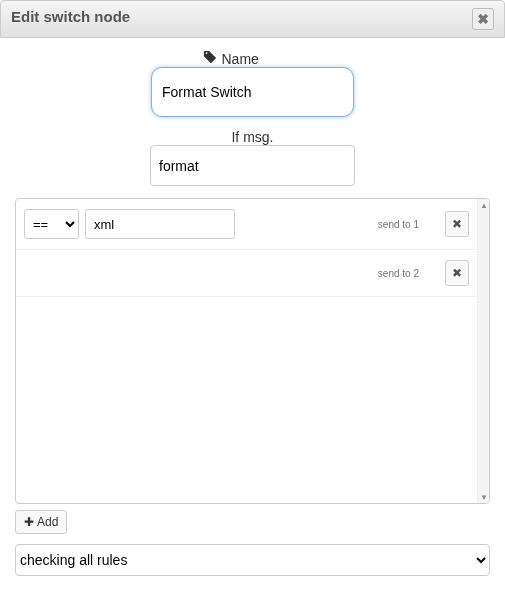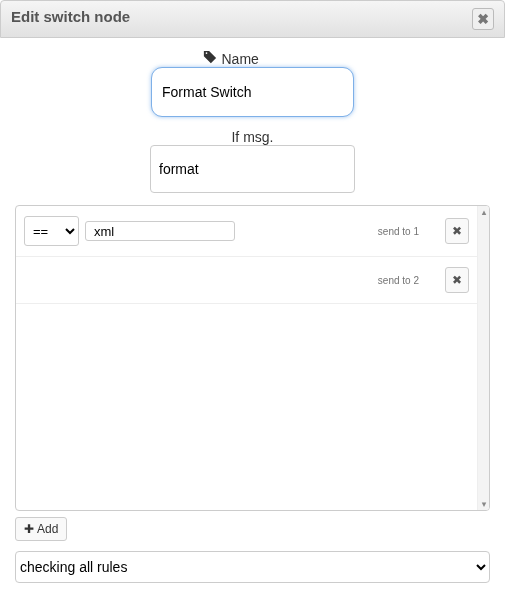--- a/index.html
+++ b/index.html
@@ -61,21 +61,21 @@
     flex: 1;
     height: 34px;
     border: 1px solid #7eb0e8;
     border-radius: 11px;
     padding: 16px 10px;
     font-size: 14px;
     outline: none;
     box-shadow: 0 0 4px rgba(100,160,230,0.6);
   }
   .ifmsg-input {
-    height: 48px;
+    height: 41px;
     width: 205px;
     border: 1px solid #ccc;
     border-radius: 4px;
     padding: 0 8px;
     font-size: 14px;
     outline: none;
   }
   .rules-box {
     border: 1px solid #ccc;
     border-radius: 4px;
@@ -119,21 +119,21 @@
     height: 30px;
     border: 1px solid #ccc;
     border-radius: 3px;
     background: #fff;
     font-size: 13px;
     padding: 0 4px;
   }
   .sel.op { width: 55px; }
   .sel.otherwise { width: 120px; }
   .val-input {
-    height: 20px;
+    height: 30px;
     width: 150px;
     border: 1px solid #ccc;
     border-radius: 3px;
     padding: 0 8px;
     font-size: 13px;
     outline: none;
   }
   .spacer { flex: 1; }
   .send-to {
     font-size: 10px;

